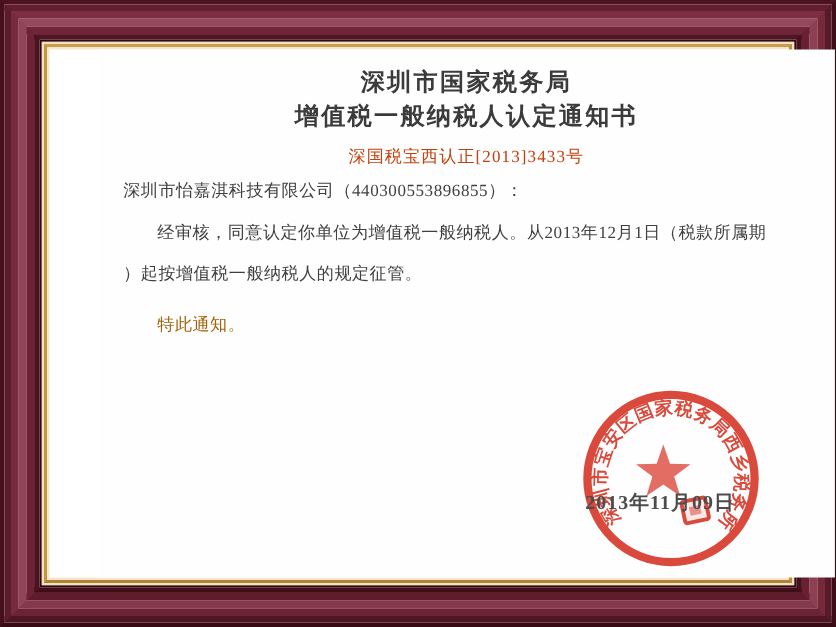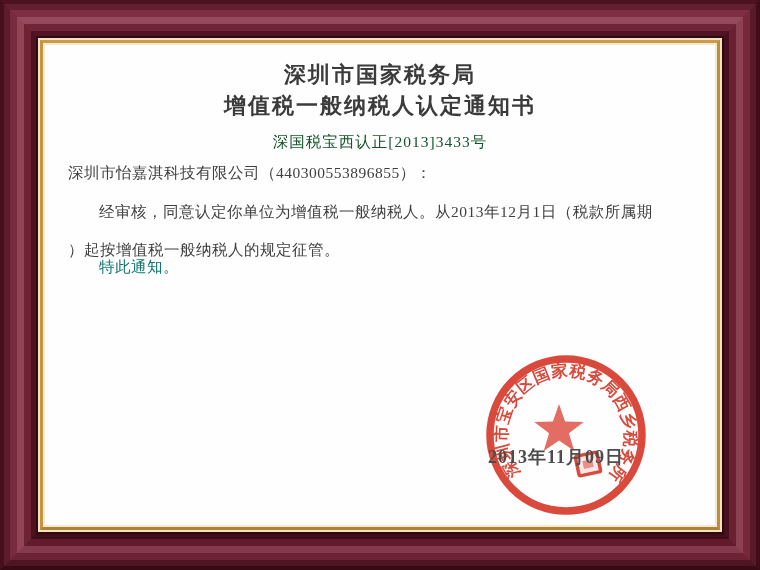--- a/index.html
+++ b/index.html
@@ -26,37 +26,38 @@
   .t1 { border: 2px solid #f0e2c2; }
   .t2 { border: 3px solid; border-color: #c89d49 #bd8e3b #b08234 #c2953f; }
   .t3 { border: 2px solid #f4e9d0; }
 
   .paper {
     position: relative;
     width: 100%;
     height: 100%;
     background: #fefefe;
     overflow: hidden;
+    margin-left: 44px;
   }
 
   .center-text { text-align: center; width: 100%; position: absolute; left: 0; }
 
   .title-line {
     font-size: 22px;
     font-weight: 700;
     color: #3b3b3b;
     letter-spacing: 2px;
   }
   .authority { top: 15px; }
   .subject   { top: 46px; }
 
   .doc-number {
     top: 87px;
     font-size: 15.5px;
-    color: #14532d;
+    color: #c2410c;
     letter-spacing: 1px;
   }
 
   .recipient {
     position: absolute;
     left: 23px;
     top: 118px;
     font-size: 15.5px;
     color: #3f3f3f;
     letter-spacing: 0.5px;
@@ -73,23 +74,23 @@
     color: #3f3f3f;
     text-indent: 2em;
     white-space: pre-wrap;
     letter-spacing: 0.5px;
     text-align: justify;
   }
 
   .closing {
     position: absolute;
     left: 23px;
-    top: 212px;
+    top: 240px;
     font-size: 15.5px;
-    color: #0f766e;
+    color: #a16207;
     text-indent: 2em;
     letter-spacing: 0.5px;
   }
 
   .seal-wrap {
     position: absolute;
     left: 433px;
     top: 302px;
     width: 176px;
     height: 176px;

